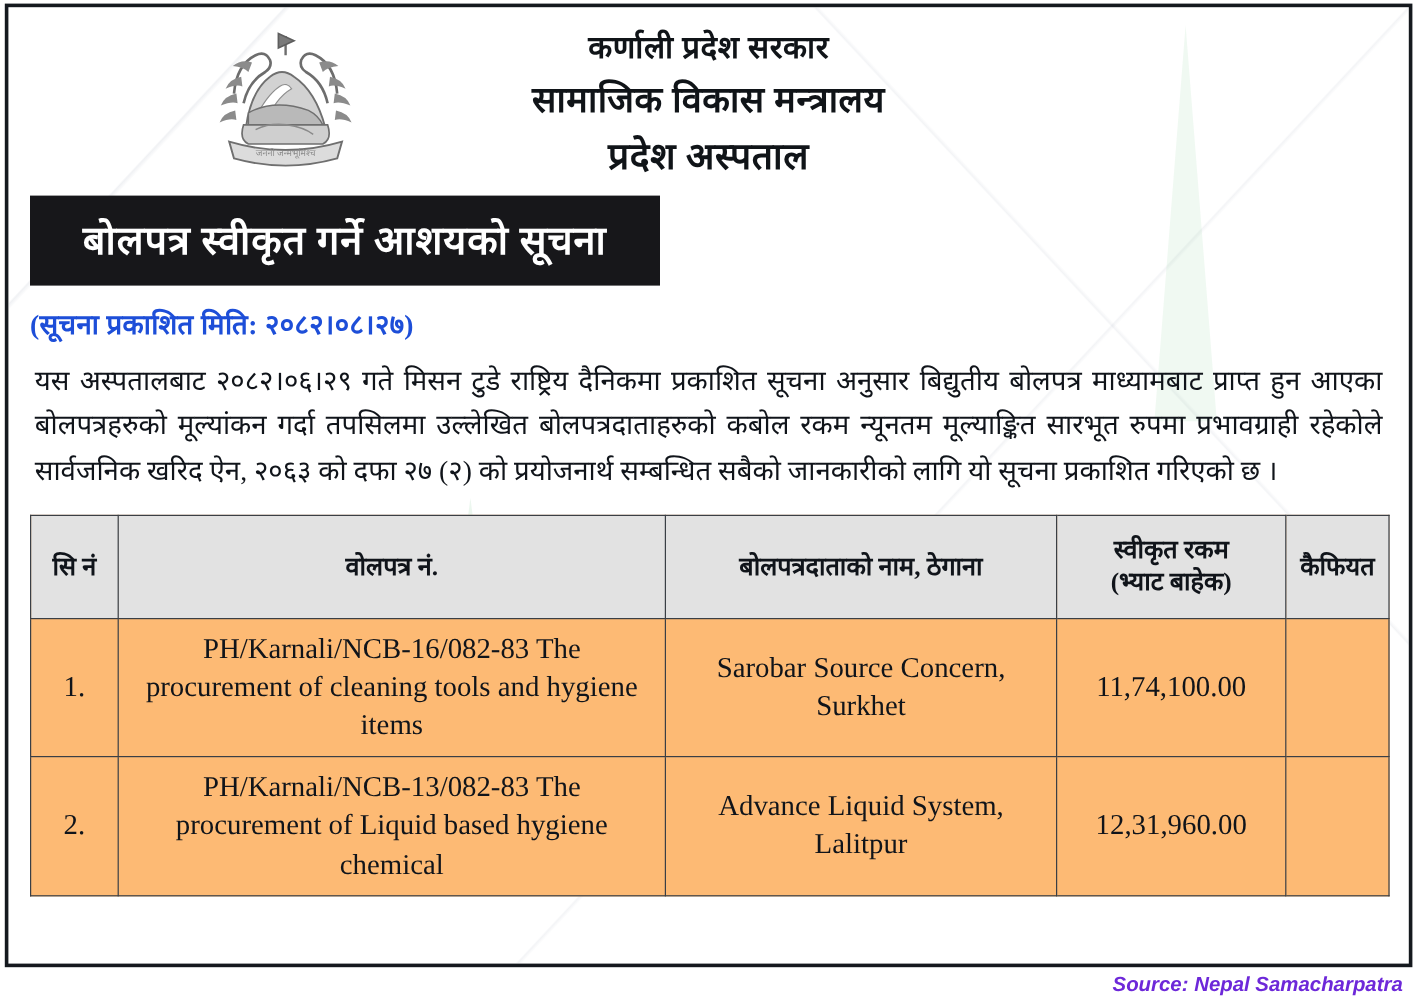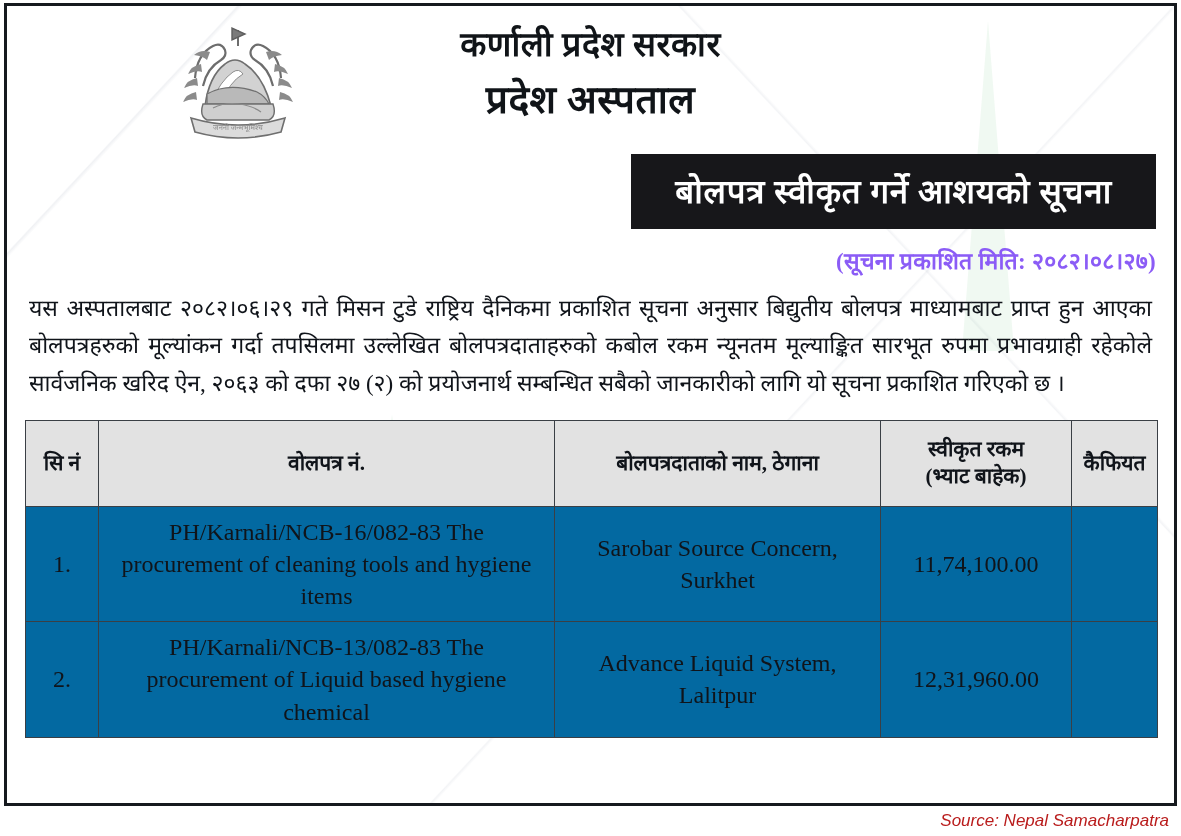--- a/index.html
+++ b/index.html
@@ -112,45 +112,45 @@
     left: 152px;
     top: 14px;
     width: 122px;
     height: 128px;
   }
   .dev-line {
     font-family: "Liberation Serif", serif;
     color: #101418;
     font-weight: 700;
   }
-  .org-line-1 { font-size: 34px; letter-spacing: .5px; margin-bottom: 5px; }
+  .org-line-1 { font-size: 26px; letter-spacing: .5px; margin-bottom: 5px; }
   .org-line-2 { font-size: 30px; letter-spacing: .5px; margin-bottom: 6px; }
-  .org-line-3 { font-size: 39px; letter-spacing: .5px; margin-bottom: 5px; }
+  .org-line-3 { font-size: 31px; letter-spacing: .5px; margin-bottom: 5px; }
   .org-line-4 { font-size: 22px; font-weight: 600; letter-spacing: .3px; }
 
   
   .banner-wrap {
-    margin-top: 30px;
+    margin-top: 13px;
     display: flex;
-    justify-content: flex-end;
+    justify-content: flex-start;
   }
   .banner {
     background: #17171a;
     color: #ffffff;
     font-size: 33px;
     font-weight: 700;
     padding: 14px 44px 16px 44px;
     letter-spacing: .8px;
     white-space: nowrap;
   }
   .pub-date {
-    text-align: right;
+    text-align: left;
     font-size: 23px;
     font-weight: 700;
-    color: #8b5cf6;
+    color: #1d4ed8;
     margin-top: 15px;
     letter-spacing: .3px;
   }
 
   
   .notice-body {
     margin-top: 14px;
     font-size: 23px;
     line-height: 1.62;
     color: #10141a;
@@ -158,21 +158,21 @@
     text-justify: inter-word;
     padding: 0 4px;
   }
 
   
   .bid-table {
     margin-top: 18px;
     width: 1132px;
     border-collapse: collapse;
     table-layout: fixed;
-    background: #0369a1;
+    background: #fdba74;
   }
   .bid-table th,
   .bid-table td {
     border: 1.5px solid #3a3f45;
     text-align: center;
     vertical-align: middle;
     color: #10141a;
   }
   .bid-table thead th {
     background: #e2e2e2;
@@ -199,22 +199,22 @@
   .cell-amount { font-size: 25px; white-space: nowrap; }
 
   
   .source-line {
     position: absolute;
     right: 12px;
     bottom: 5px;
     font-family: "Liberation Sans", sans-serif;
     font-size: 17px;
     font-style: italic;
-    font-weight: 400;
-    color: #b91c1c;
+    font-weight: 700;
+    color: #6d28d9;
     z-index: 3;
   }
 </style>
 </head>
 <body>
 
 <div class="page-frame">
 
   <div class="scan-lines"></div>
 
@@ -249,20 +249,21 @@
         <path d="M28 86 Q32 56 48 44 Q58 36 68 44 Q86 56 94 86 Z" fill="#d2d2d2" stroke="#6f6f6f" stroke-width="1.6"></path>
         <path d="M33 84 Q44 60 56 52 Q62 48 66 54 Q52 62 44 84 Z" fill="#ffffff" stroke="#8e8e8e" stroke-width="1"></path>
         <path d="M30 74 Q52 62 80 72 Q88 76 92 84 L30 84 Z" fill="#b9b9b9" stroke="#6f6f6f" stroke-width="1.2"></path>
         <path d="M26 84 L96 84 Q100 96 92 100 L30 100 Q22 96 26 84 Z" fill="#cfcfcf" stroke="#6f6f6f" stroke-width="1.4"></path>
         <path d="M36 88 q12 -6 26 -4 q14 2 22 8" fill="none" stroke="#8a8a8a" stroke-width="1.2"></path>
         <path d="M14 98 Q61 112 108 98 L104 112 Q61 124 18 112 Z" fill="#dcdcdc" stroke="#6f6f6f" stroke-width="1.6"></path>
         <text x="61" y="110" font-size="7.5" fill="#8b8b8b" text-anchor="middle" font-family="'Liberation Serif', serif">जननी जन्मभूमिश्च</text>
       </svg>
 
       <div class="dev-line org-line-1">कर्णाली प्रदेश सरकार</div>
+      <div class="dev-line org-line-2">सामाजिक विकास मन्त्रालय</div>
       <div class="dev-line org-line-3">प्रदेश अस्पताल</div>
     </div>
 
     <div class="banner-wrap">
       <div class="banner">बोलपत्र स्वीकृत गर्ने आशयको सूचना</div>
     </div>
 
     <div class="pub-date">(सूचना प्रकाशित मिति: २०८२।०८।२७)</div>
 
     <div class="notice-body">यस अस्पतालबाट २०८२।०६।२९ गते मिसन टुडे राष्ट्रिय दैनिकमा प्रकाशित सूचना अनुसार बिद्युतीय बोलपत्र माध्यामबाट प्राप्त हुन आएका बोलपत्रहरुको मूल्यांकन गर्दा तपसिलमा उल्लेखित बोलपत्रदाताहरुको कबोल रकम न्यूनतम मूल्याङ्कित सारभूत रुपमा प्रभावग्राही रहेकोले सार्वजनिक खरिद ऐन, २०६३ को दफा २७ (२) को प्रयोजनार्थ सम्बन्धित सबैको जानकारीको लागि यो सूचना प्रकाशित गरिएको छ ।</div>

